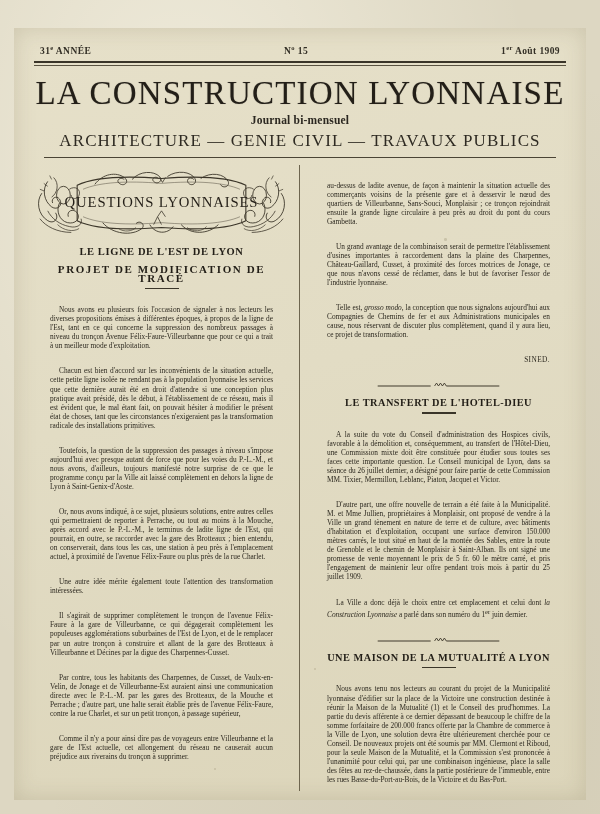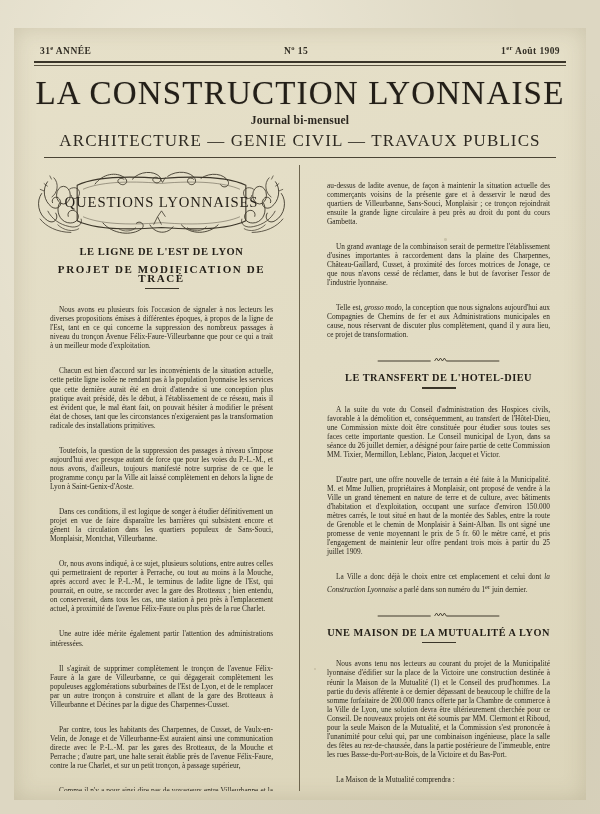--- a/index.html
+++ b/index.html
@@ -179,33 +179,33 @@
             <text x="130" y="42" text-anchor="middle" font-family="Liberation Serif, DejaVu Serif, serif" font-size="15" letter-spacing=".9" fill="#241f18">QUESTIONS LYONNAISES</text>
           </svg>
 
           <div class="headline">LE LIGNE DE L'EST DE LYON</div>
           <div class="subhead">PROJET DE MODIFICATION DE TRACÉ</div>
           <div class="shortrule"></div>
 
           <p>Nous avons eu plusieurs fois l'occasion de signaler à nos lecteurs les diverses propositions émises à différentes époques, à propos de la ligne de l'Est, tant en ce qui concerne la suppression des nombreux passages à niveau du tronçon Avenue Félix-Faure-Villeurbanne que pour ce qui a trait à un meilleur mode d'exploitation.</p>
           <p>Chacun est bien d'accord sur les inconvénients de la situation actuelle, cette petite ligne isolée ne rendant pas à la population lyonnaise les services que cette dernière aurait été en droit d'attendre si une conception plus pratique avait présidé, dès le début, à l'établissement de ce réseau, mais il est évident que, le mal étant fait, on pouvait hésiter à modifier le présent état de choses, tant que les circonstances n'exigeraient pas la transformation radicale des installations primitives.</p>
           <p>Toutefois, la question de la suppression des passages à niveau s'impose aujourd'hui avec presque autant de force que pour les voies du P.-L.-M., et nous avons, d'ailleurs, toujours manifesté notre surprise de ce que le programme conçu par la Ville ait laissé complètement en dehors la ligne de Lyon à Saint-Genix-d'Aoste.</p>
-          <p>Dans ces conditions, il est logique de songer à étudier définitivement un projet en vue de faire disparaître les barrières qui subsistent encore et gênent la circulation dans les quartiers populeux de Sans-Souci, Monplaisir, Montchat, Villeurbanne.</p>
           <p>Or, nous avons indiqué, à ce sujet, plusieurs solutions, entre autres celles qui permettraient de reporter à Perrache, ou tout au moins à la Mouche, après accord avec le P.-L.-M., le terminus de ladite ligne de l'Est, qui pourrait, en outre, se raccorder avec la gare des Brotteaux ; bien entendu, on conserverait, dans tous les cas, une station à peu près à l'emplacement actuel, à proximité de l'avenue Félix-Faure ou plus près de la rue Charlet.</p>
-          <p>Une autre idée mérite également partir l'attention des administrations intéressées.</p>
+          <p>Une autre idée mérite également toute l'attention des transformation intéressées.</p>
           <p>Il s'agirait de supprimer complètement le tronçon de l'avenue Félix-Faure à la gare de Villeurbanne, ce qui dégagerait complètement les populeuses agglomérations suburbaines de l'Est de Lyon, et de le remplacer par un autre tronçon à construire et allant de la gare des Brotteaux à Villeurbanne et Décines par la digue des Charpennes-Cusset.</p>
           <p>Par contre, tous les habitants des Charpennes, de Cusset, de Vaulx-en-Velin, de Jonage et de Villeurbanne-Est auraient ainsi une communication directe avec le P.-L.-M. par les gares des Brotteaux, de la Mouche et Perrache ; d'autre part, une halte serait établie près de l'avenue Félix-Faure, contre la rue Charlet, et sur un petit tronçon, à passage supérieur,</p>
           <p>Comme il n'y a pour ainsi dire pas de voyageurs entre Villeurbanne et la gare de l'Est actuelle, cet allongement du réseau ne causerait aucun préjudice aux riverains du tronçon à supprimer.</p>
         </div>
 
         <div class="col right">
 
           <p class="noind">au-dessus de ladite avenue, de façon à maintenir la situation actuelle des commerçants voisins de la présente gare et à desservir le nœud des quartiers de Villeurbanne, Sans-Souci, Monplaisir ; ce tronçon rejoindrait ensuite la grande ligne circulaire à peu près au droit du pont du cours Gambetta.</p>
           <p>Un grand avantage de la combinaison serait de permettre l'établissement d'usines importantes à raccordement dans la plaine des Charpennes, Château-Gaillard, Cusset, à proximité des forces motrices de Jonage, ce que nous n'avons cessé de réclamer, dans le but de favoriser l'essor de l'industrie lyonnaise.</p>
           <p><span>Telle est, </span><i>grosso modo</i><span>, la conception que nous signalons aujourd'hui aux Compagnies de Chemins de fer et aux Administrations municipales en cause, nous réservant de discuter plus complètement, quand il y aura lieu, ce projet de transformation.</span></p>
+          <p class="sig noind">SINED.</p>
 
           <svg class="orn-sep" viewBox="0 0 260 12">
             <line x1="68" y1="6" x2="122" y2="6" stroke="#3b3529" stroke-width="1"></line>
             <line x1="138" y1="6" x2="192" y2="6" stroke="#3b3529" stroke-width="1"></line>
             <path d="M126 6 l2 -3 l2 3 l2 -3 l2 3 l2 -3 l2 3" stroke="#3b3529" stroke-width=".9" fill="none"></path>
           </svg>
 
           <div class="secthead">LE TRANSFERT DE L'HOTEL-DIEU</div>
           <div class="shortrule"></div>
 

